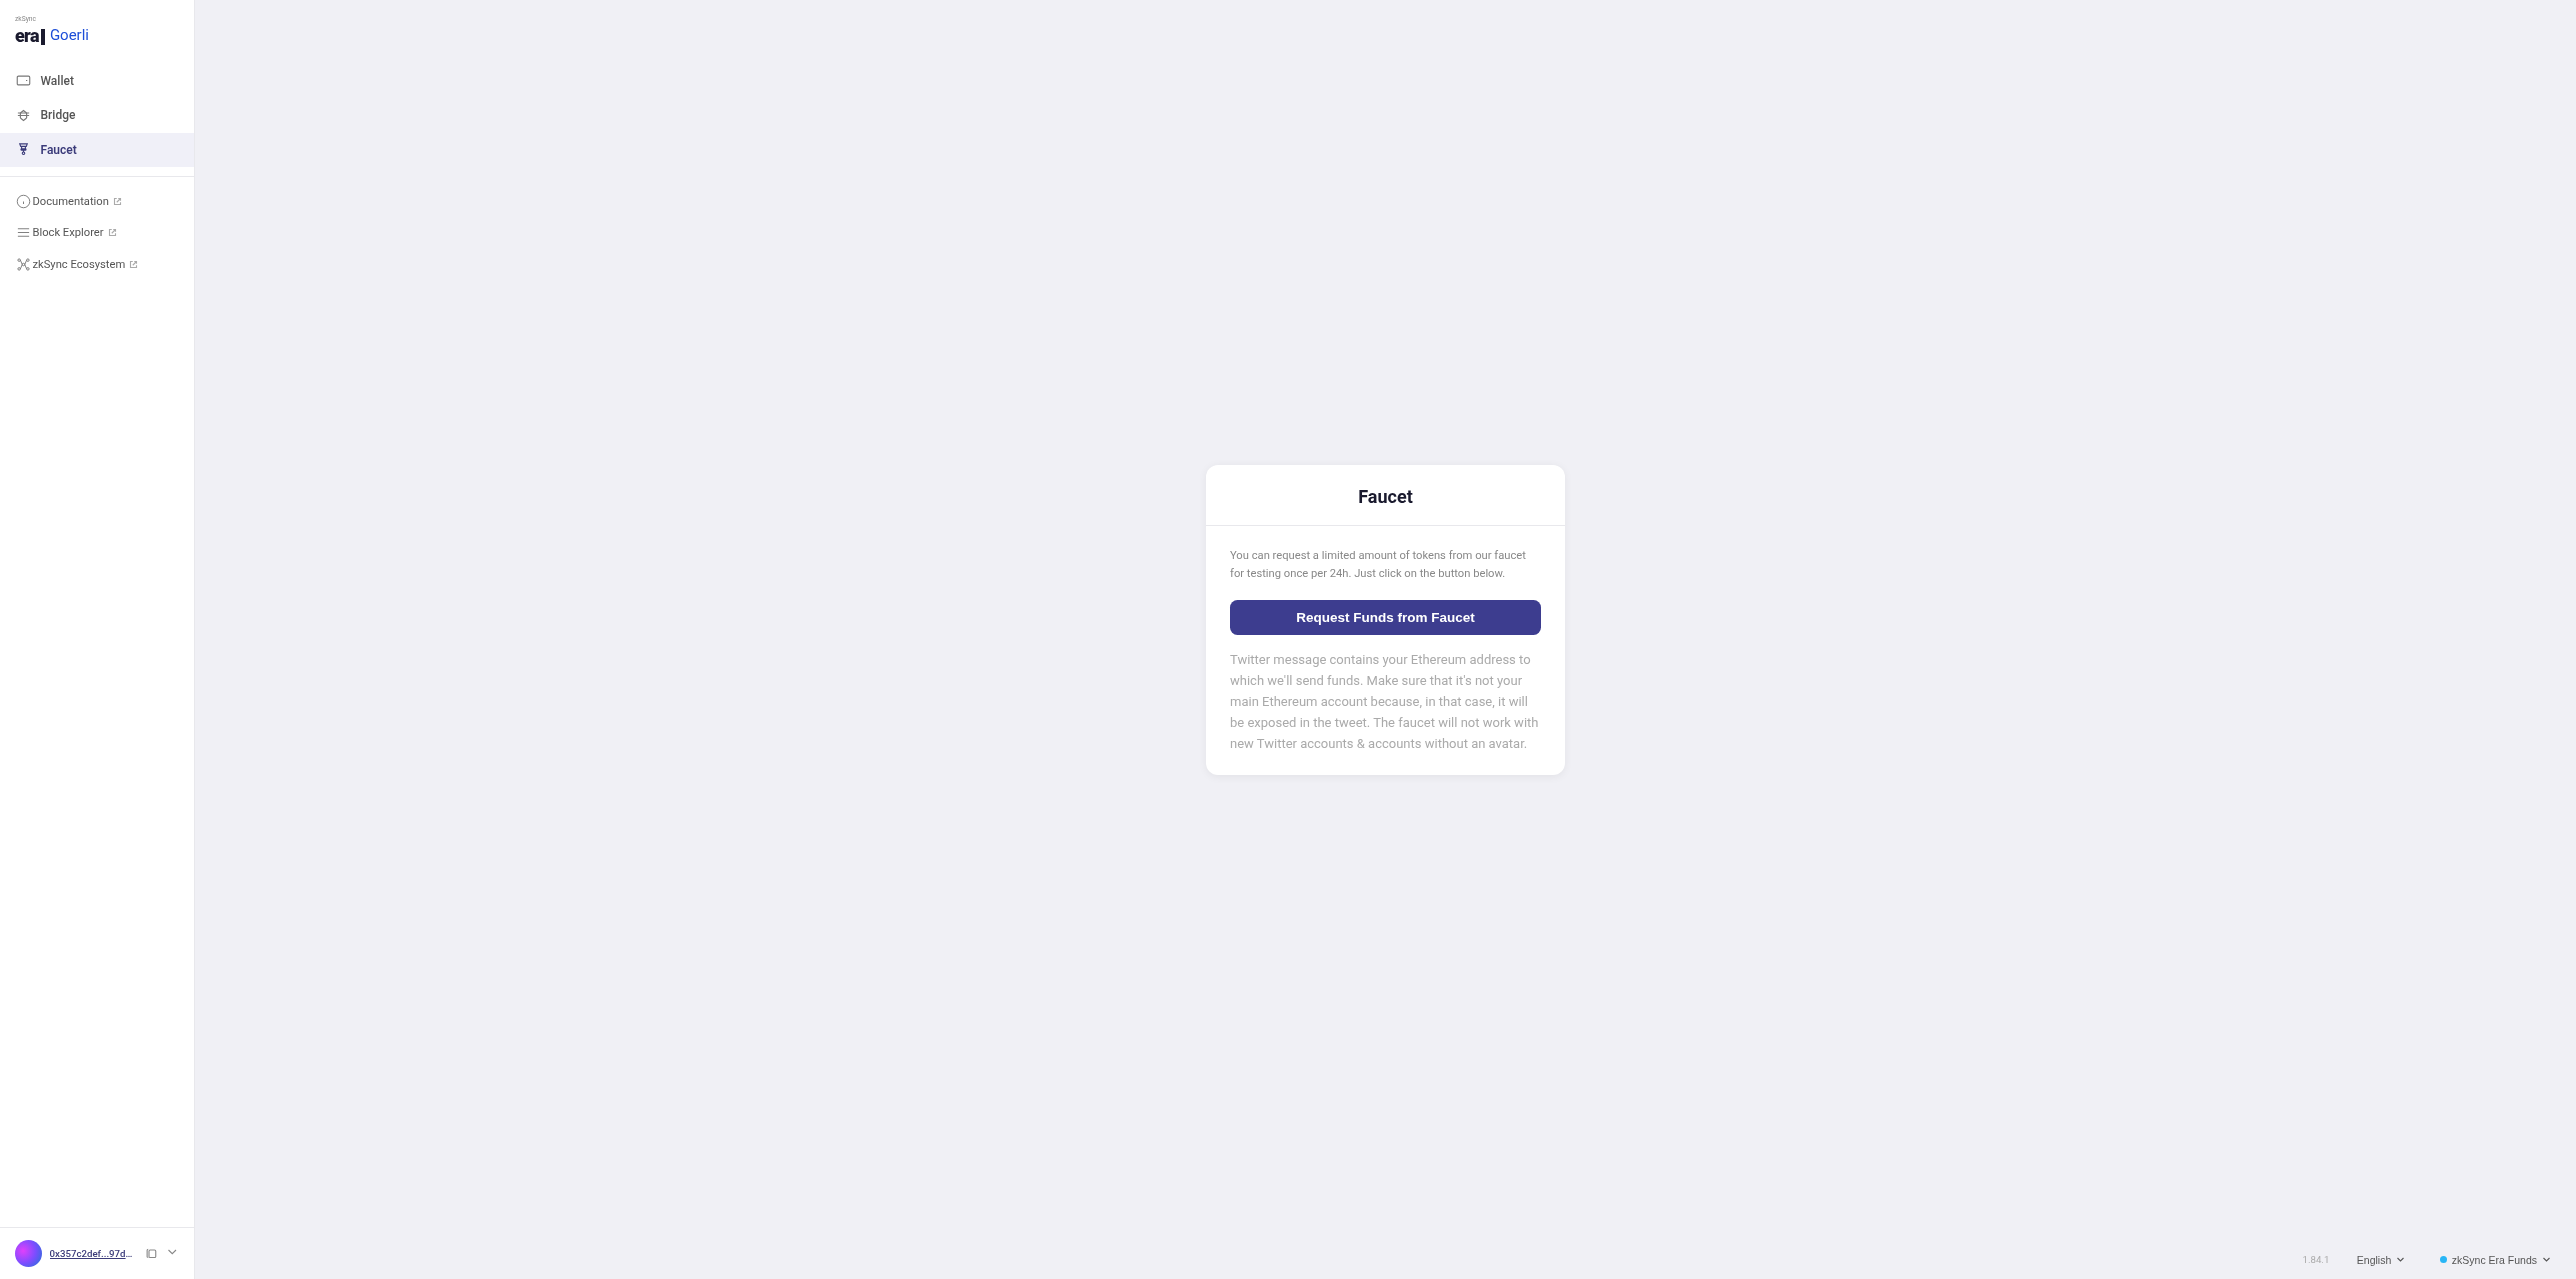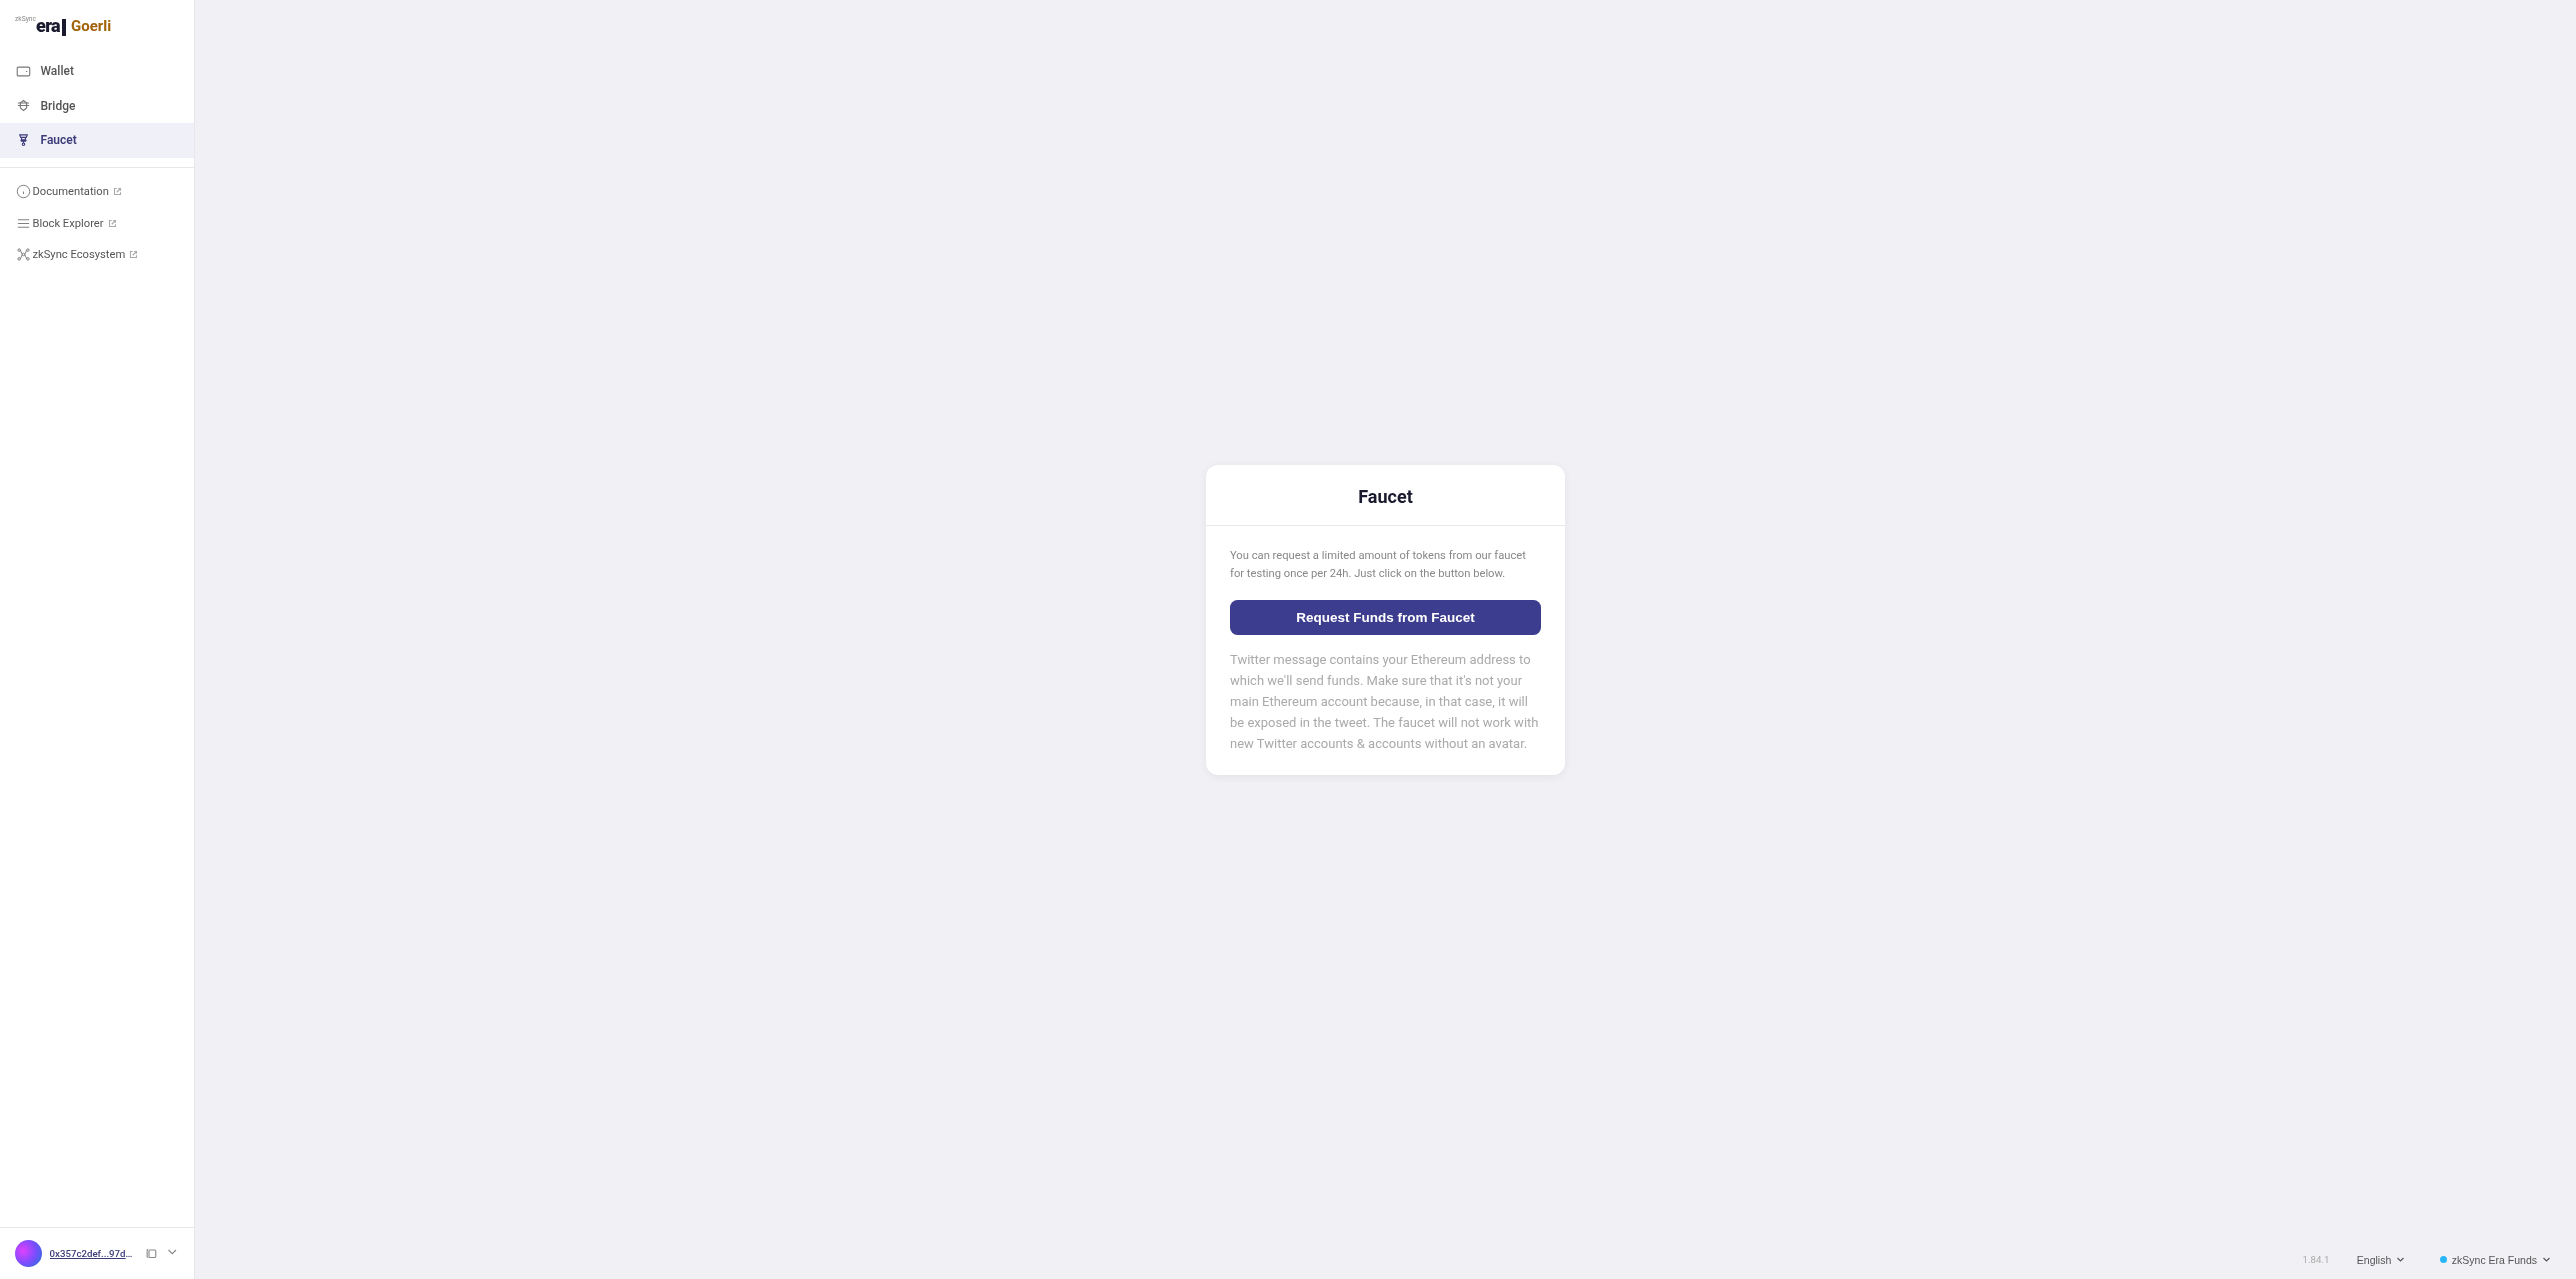--- a/index.html
+++ b/index.html
@@ -260,27 +260,27 @@
     .icon-svg {
       width: 15px;
       height: 15px;
     }
   </style>
 </head>
 <body>
 
 <aside class="sidebar">
   <div class="sidebar-logo">
-    <div style="display:flex;flex-direction:row;align-items:flex-start;">
+    <div style="display:flex;flex-direction:column;align-items:flex-start;">
       <span class="zkSync-label">zkSync</span>
       <div style="display:flex;align-items:center;gap:3px;">
         <span style="font-size:18px;font-weight:900;color:#1a1a2e;letter-spacing:-0.7px;">
           <span>era</span><span style="display:inline-block;width:3.7px;height:16.5px;background:#1a1a2e;margin:0 2.2px;vertical-align:middle;"></span>
         </span>
-        <span style="font-size:15px;font-weight:700;color:#a16207;">Goerli</span>
+        <span style="font-size:15px;font-weight:400;color:#1d4ed8;">Goerli</span>
       </div>
     </div>
   </div>
 
   <nav class="sidebar-nav">
 
     <div class="nav-item">
       <span class="nav-icon">
         <svg class="icon-svg" viewBox="0 0 24 24" fill="none" stroke="currentColor" stroke-width="1.8">
           <rect x="2" y="5" width="20" height="14" rx="2"></rect>

